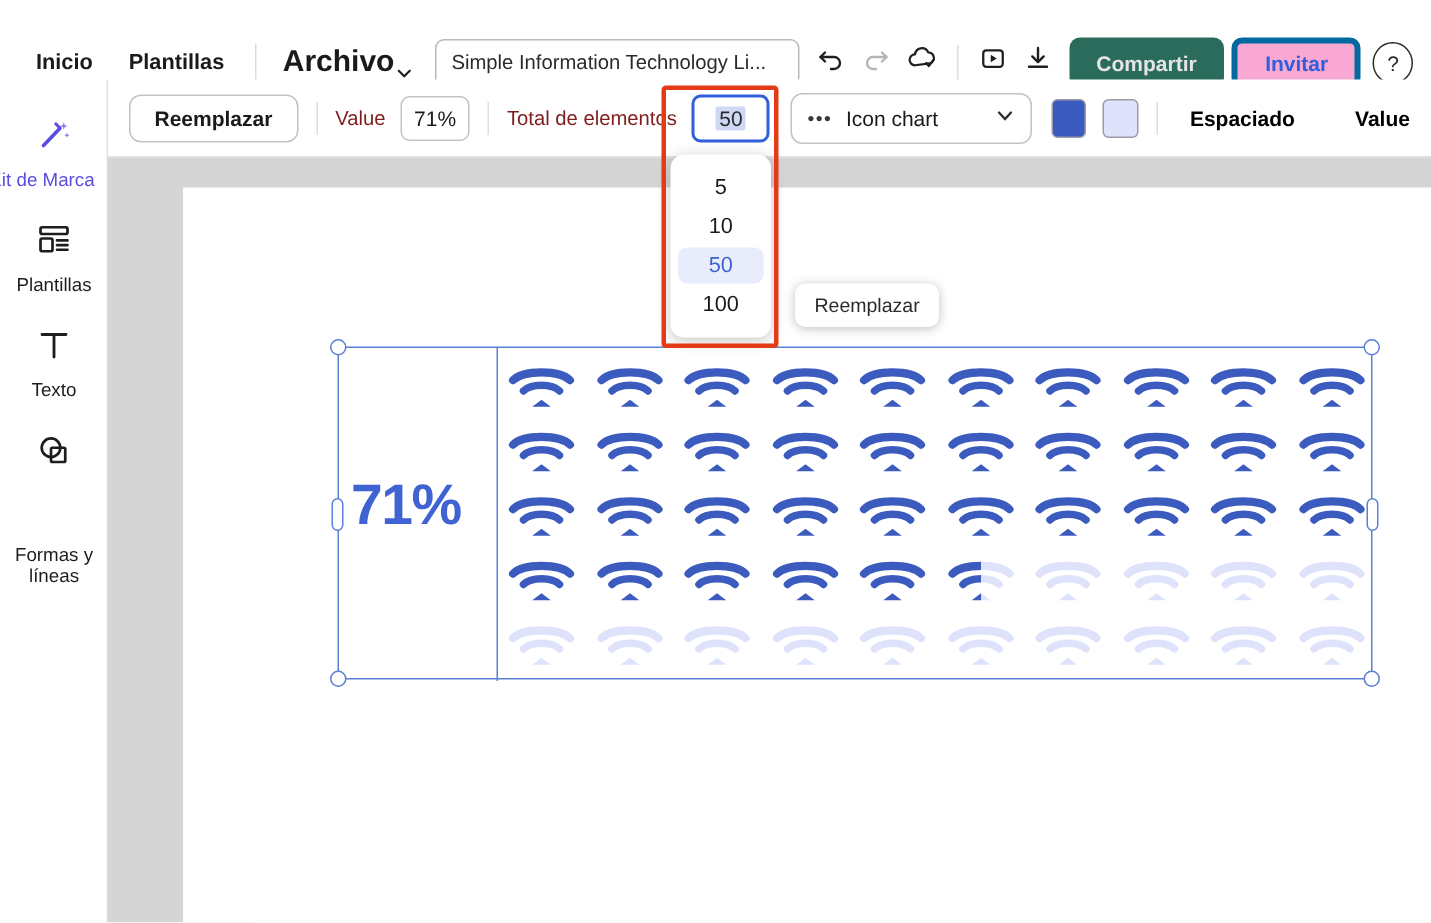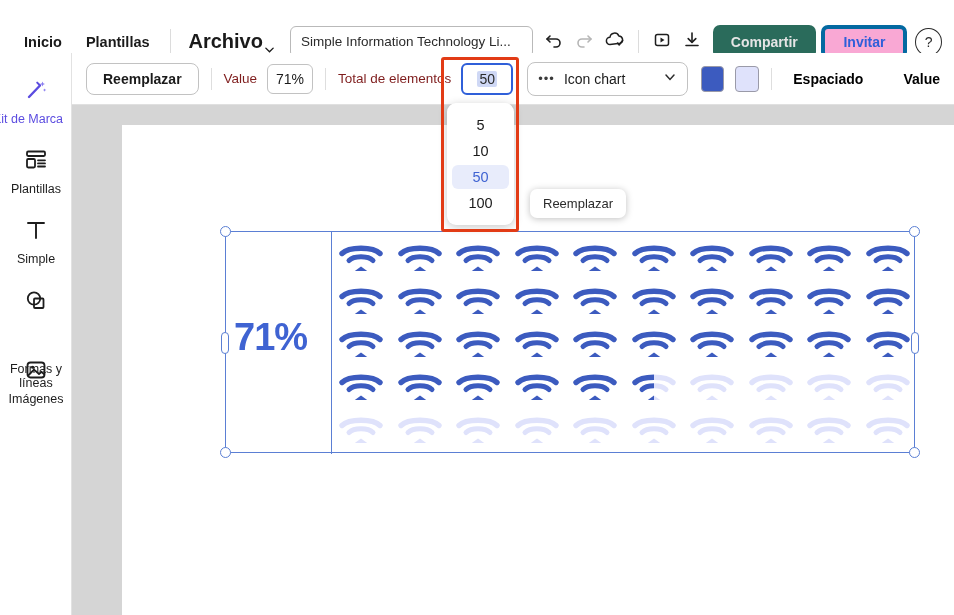--- a/index.html
+++ b/index.html
@@ -321,44 +321,34 @@
       </span>
       <span class="side-label">Plantillas</span>
     </div>
 
     <div class="side-item">
       <span>
         <svg width="26" height="26" viewBox="0 0 26 26">
           <path d="M5 6 H21 M13 6 V21" stroke="#1d1d1d" stroke-width="1.9" stroke-linecap="round"></path>
         </svg>
       </span>
-      <span class="side-label">Simple</span>
+      <span class="side-label">Texto</span>
     </div>
 
     <div class="side-item">
       <span>
         <svg width="26" height="26" viewBox="0 0 26 26">
           <circle cx="11" cy="11.5" r="6.2" fill="none" stroke="#1d1d1d" stroke-width="1.8"></circle>
           <rect x="11" y="11.5" width="9.5" height="9.5" rx="1" fill="none" stroke="#1d1d1d" stroke-width="1.8"></rect>
         </svg>
       </span>
       <span class="side-label wrap">Formas y líneas</span>
     </div>
 
 
-    <div class="side-item">
-      <span>
-        <svg width="26" height="26" viewBox="0 0 26 26">
-          <rect x="4.5" y="5.5" width="17" height="15" rx="3" fill="none" stroke="#1d1d1d" stroke-width="1.8"></rect>
-          <circle cx="9.6" cy="10.2" r="1.5" fill="#1d1d1d"></circle>
-          <path d="M5.2 18.5 L11 12.6 L16 17 L18.6 14.8 L21 17.2" fill="none" stroke="#1d1d1d" stroke-width="1.8" stroke-linejoin="round" stroke-linecap="round"></path>
-        </svg>
-      </span>
-      <span class="side-label">Imágenes</span>
-    </div>
 
   </div>
 
   <div class="workspace">
     <div class="canvas"></div>
   </div>
 
   <div class="selection">
     <div class="handle-c" style="left:-6px; top:-6px;"></div>
     <div class="handle-c" style="right:-6px; top:-6px;"></div>

